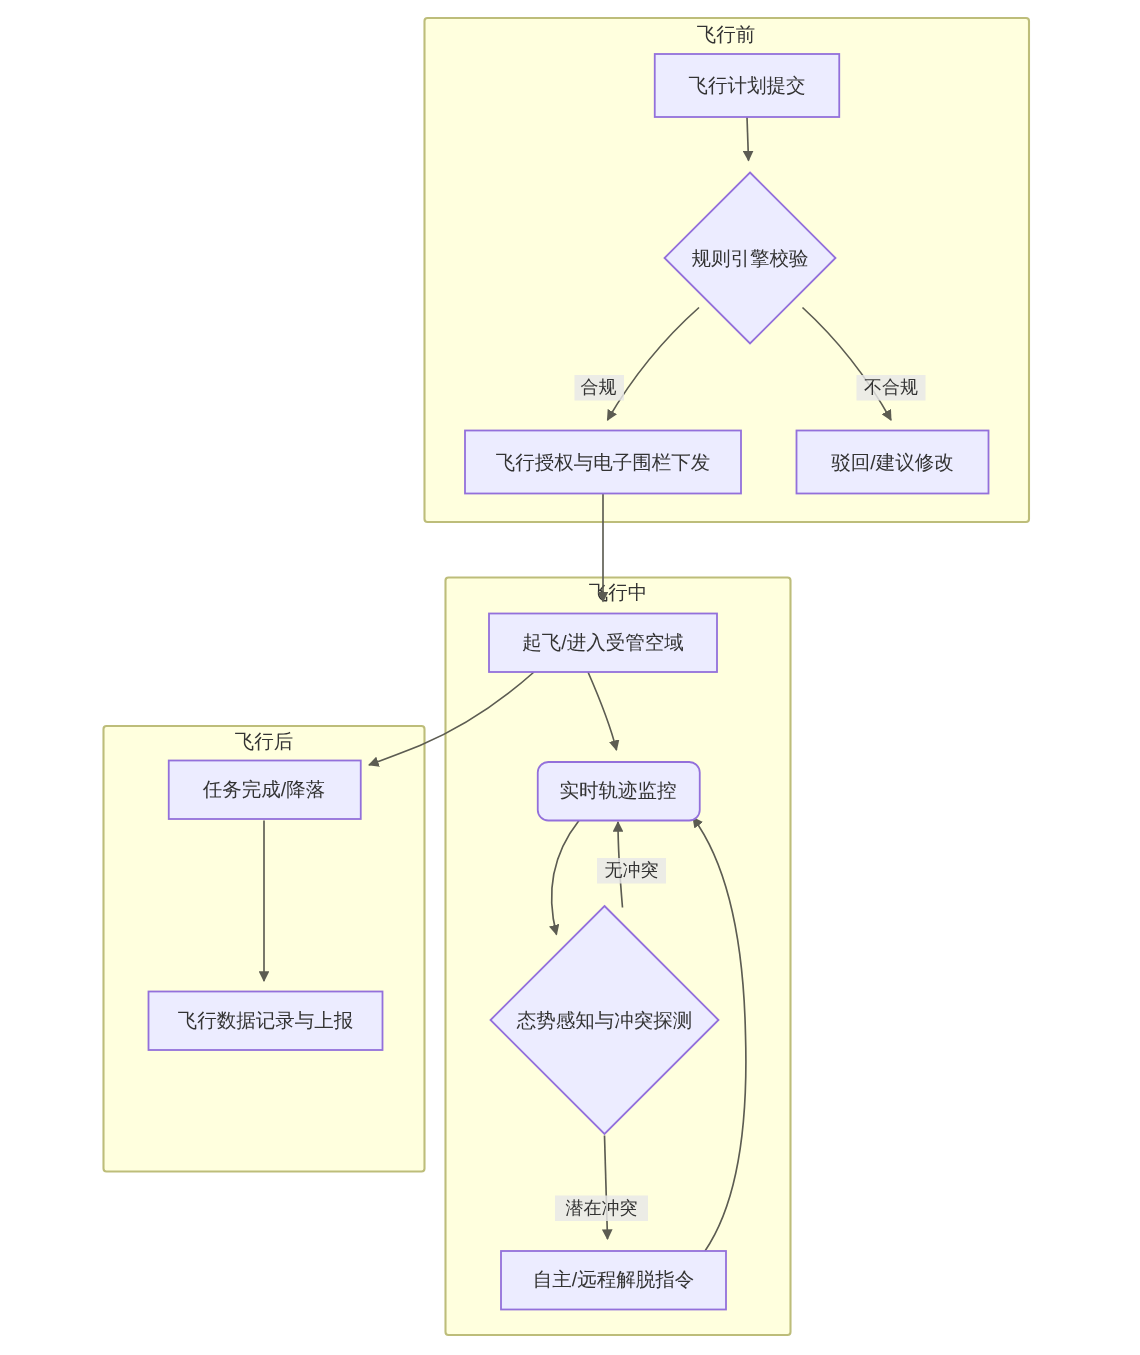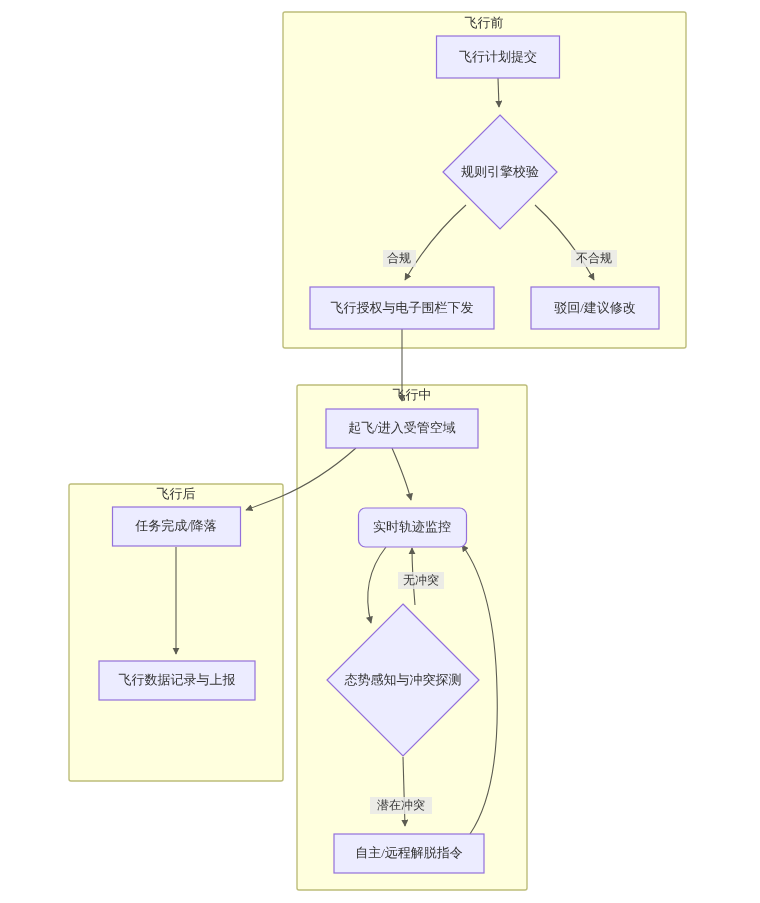--- a/index.html
+++ b/index.html
@@ -11,21 +11,20 @@
   body {
     width: 760px;
     height: 903px;
     font-family: "Liberation Sans", "DejaVu Sans", sans-serif;
     overflow: hidden;
   }
   #diagram-root {
     position: relative;
     width: 648px;
     height: 903px;
-    font-family: Liberation Serif, serif;
   }
   svg#flowchart {
     display: block;
     width: 760px;
     height: 903px;
   }
   .cluster-rect {
     fill: #ffffde;
     stroke: #bdbd7a;
     stroke-width: 1.4px;

